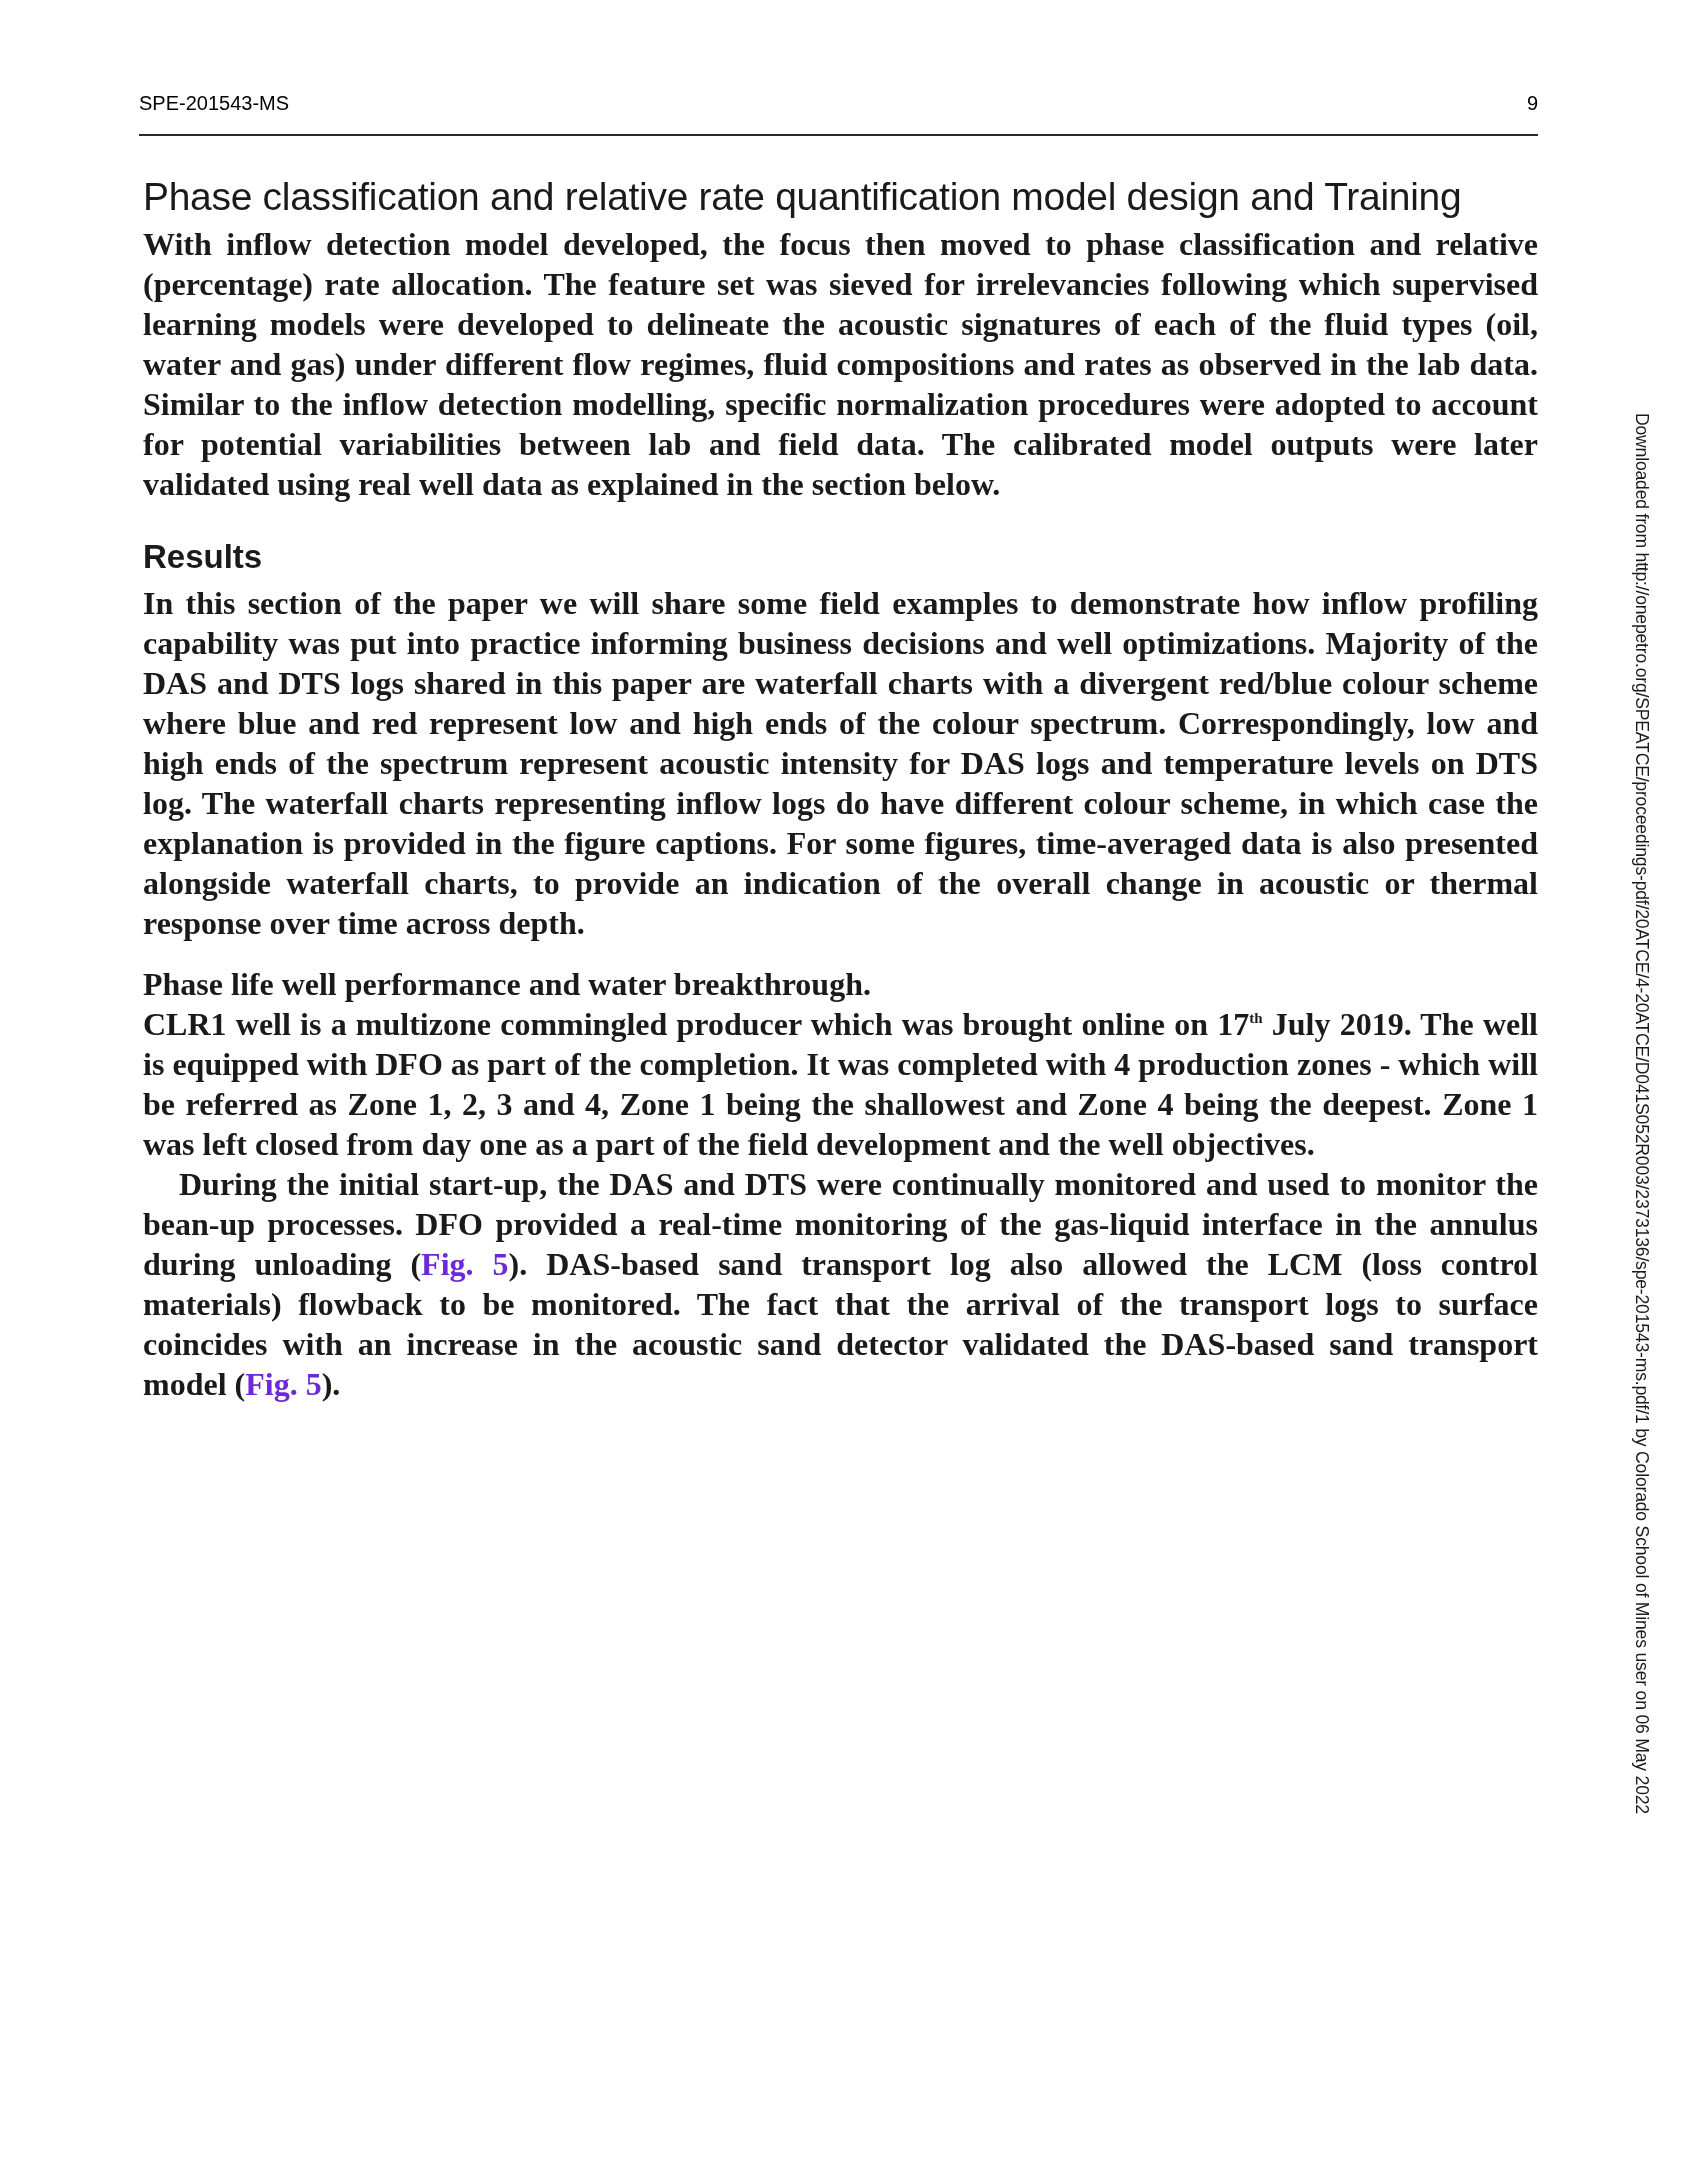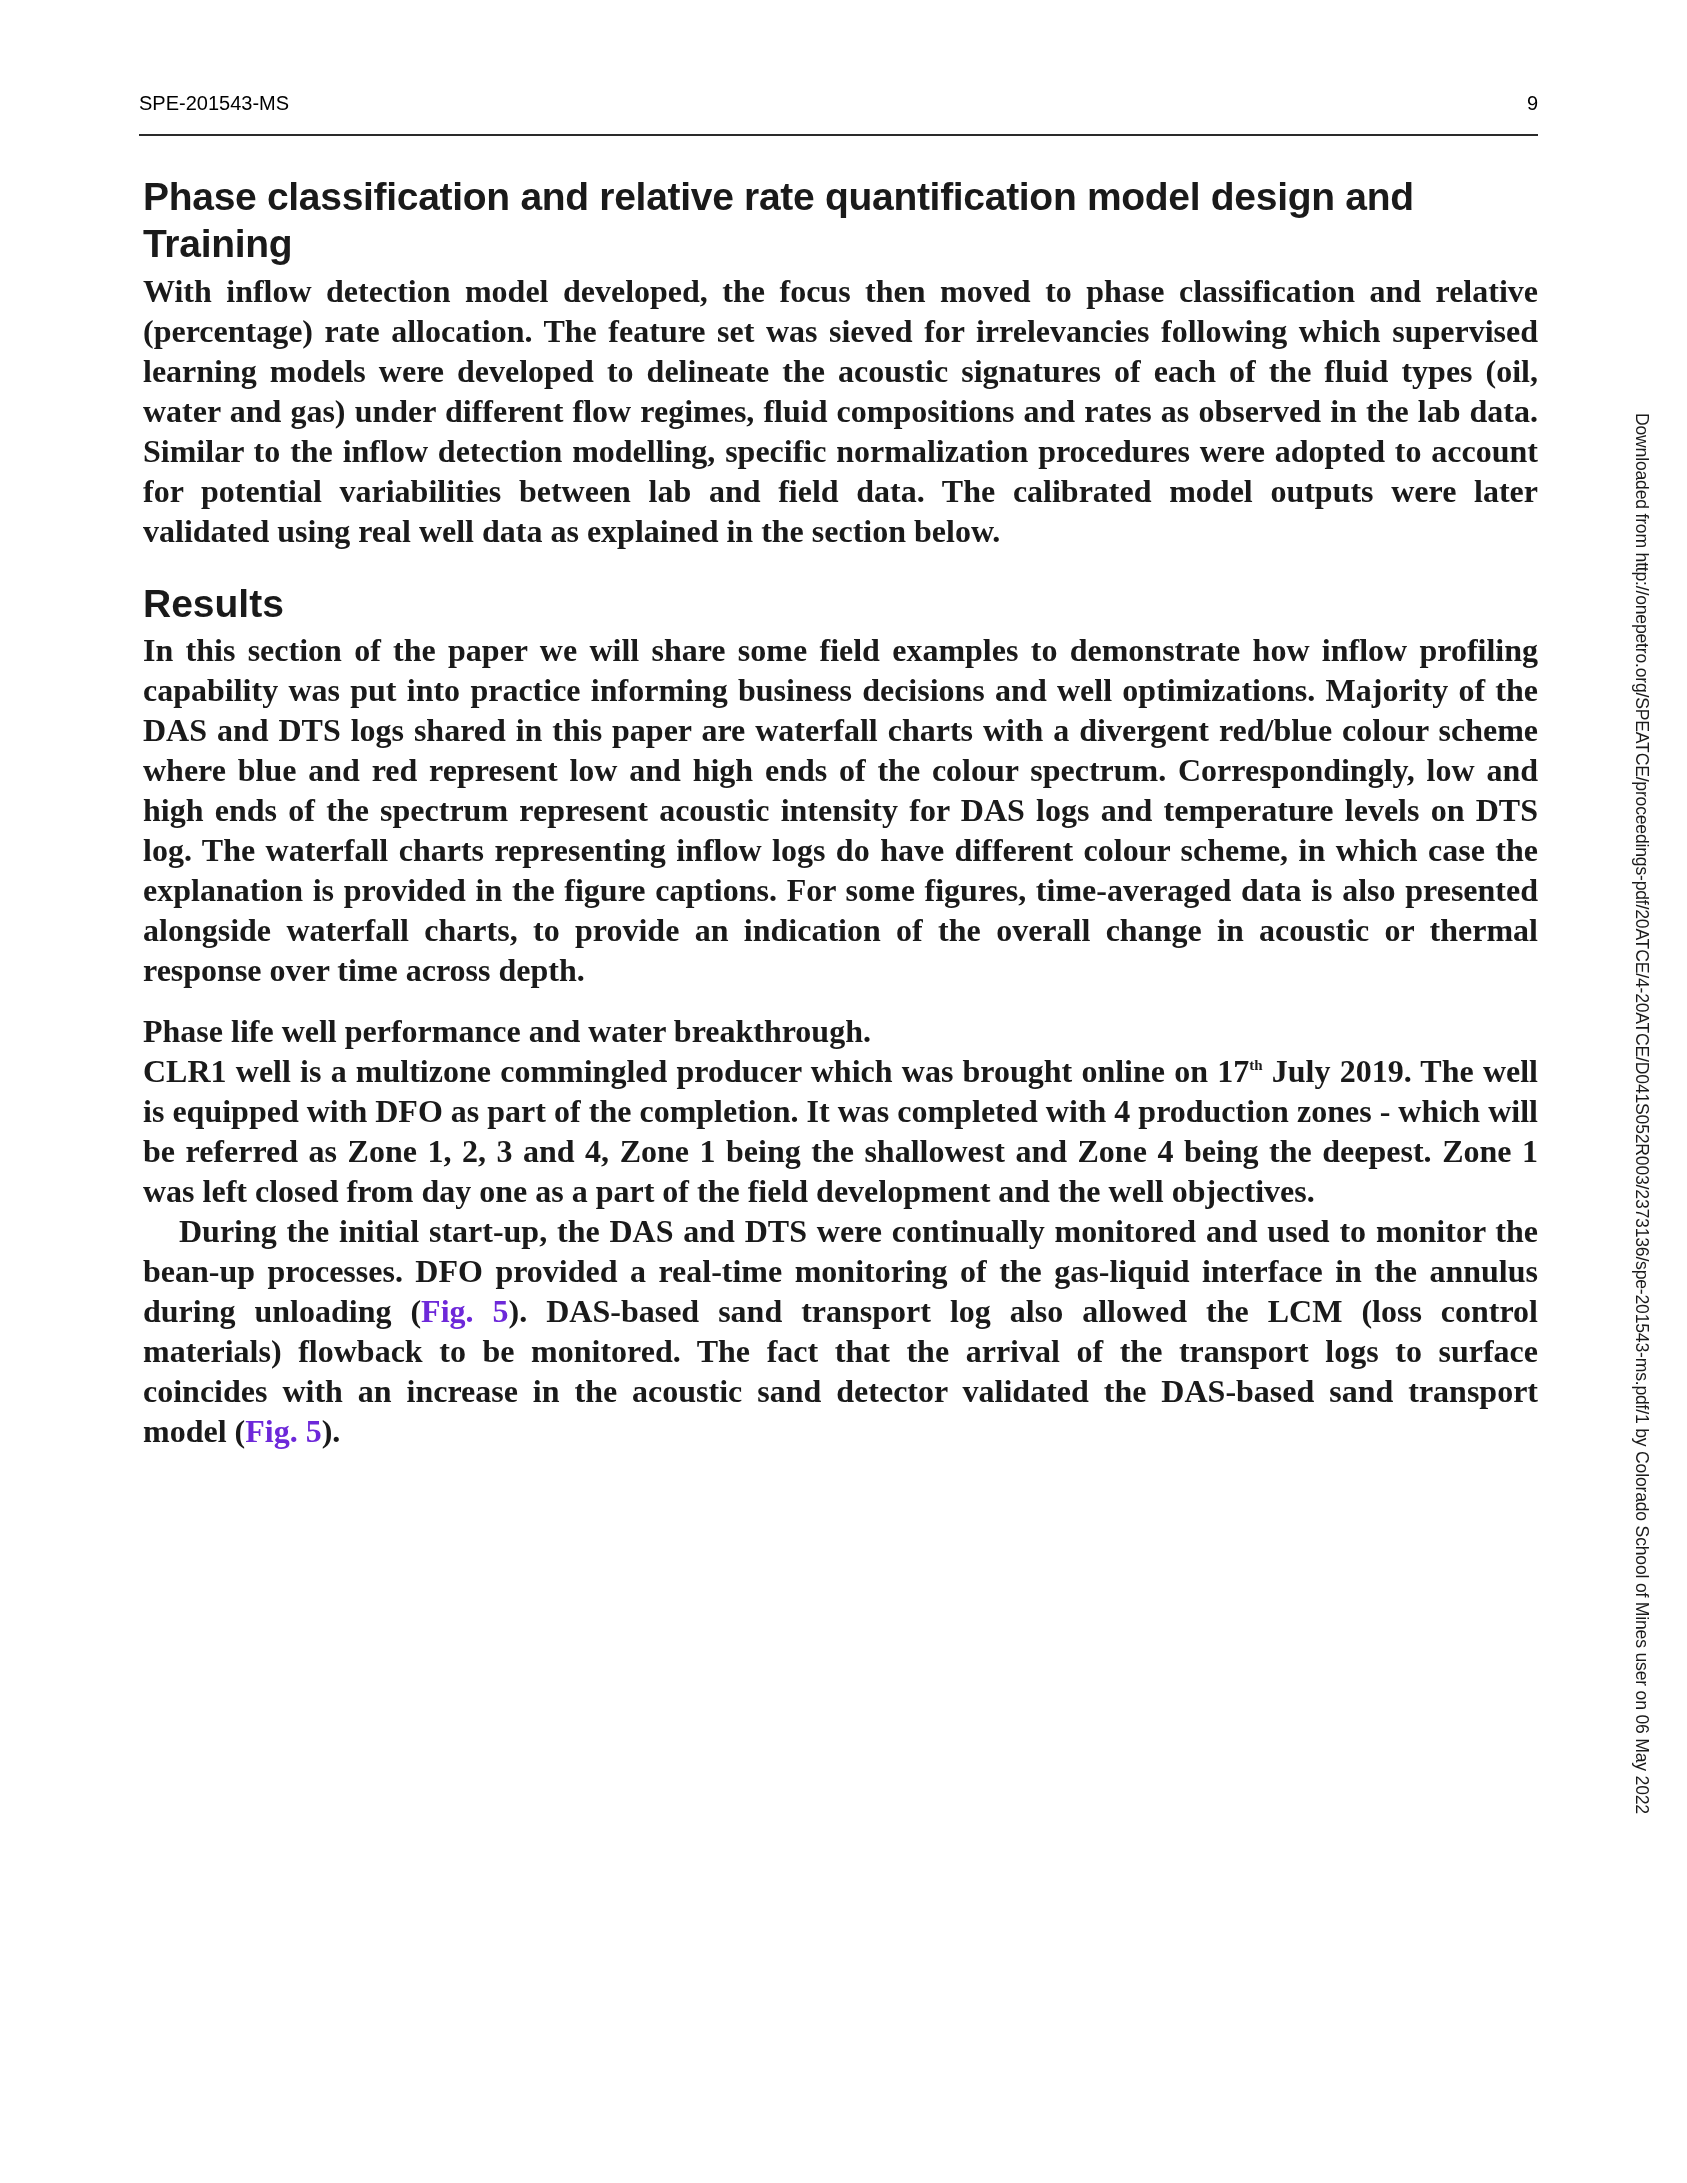--- a/index.html
+++ b/index.html
@@ -36,31 +36,31 @@
     top: 2.1px;
   }
   .content {
     position: absolute;
     left: 143px;
     top: 173px;
     width: 1395px;
   }
   h1.section-title {
     font-family: "Liberation Sans", sans-serif;
-    font-weight: bold;
+    font-weight: normal;
     font-size: 39px;
     line-height: 47px;
     margin: 0 0 4.1px 0;
     color: #1a1a1a;
     letter-spacing: -0.3px;
   }
   h2.section-title {
     font-family: "Liberation Sans", sans-serif;
     font-weight: bold;
-    font-size: 39px;
+    font-size: 33px;
     line-height: 47px;
     margin: 29px 0 3.1px 0;
     color: #1a1a1a;
   }
   p.body {
     font-family: "Liberation Serif", serif;
     font-size: 32px;
     line-height: 40px;
     margin: 0;
     text-align: justify;

